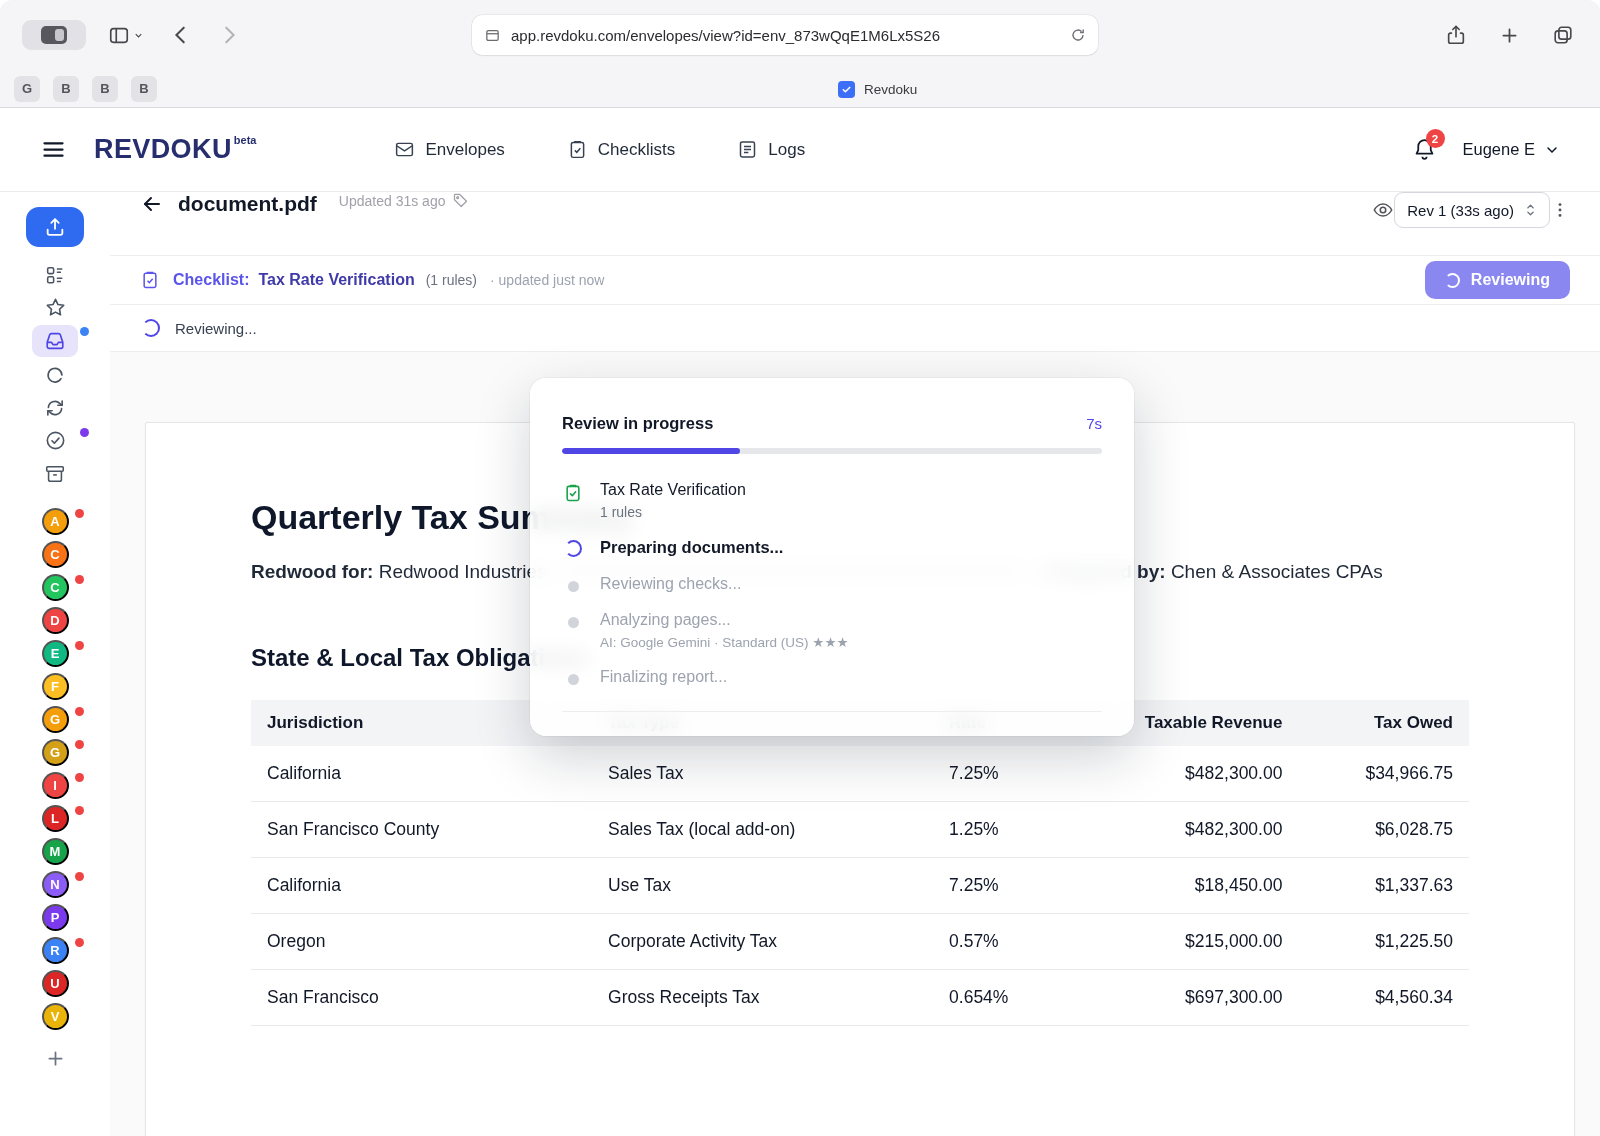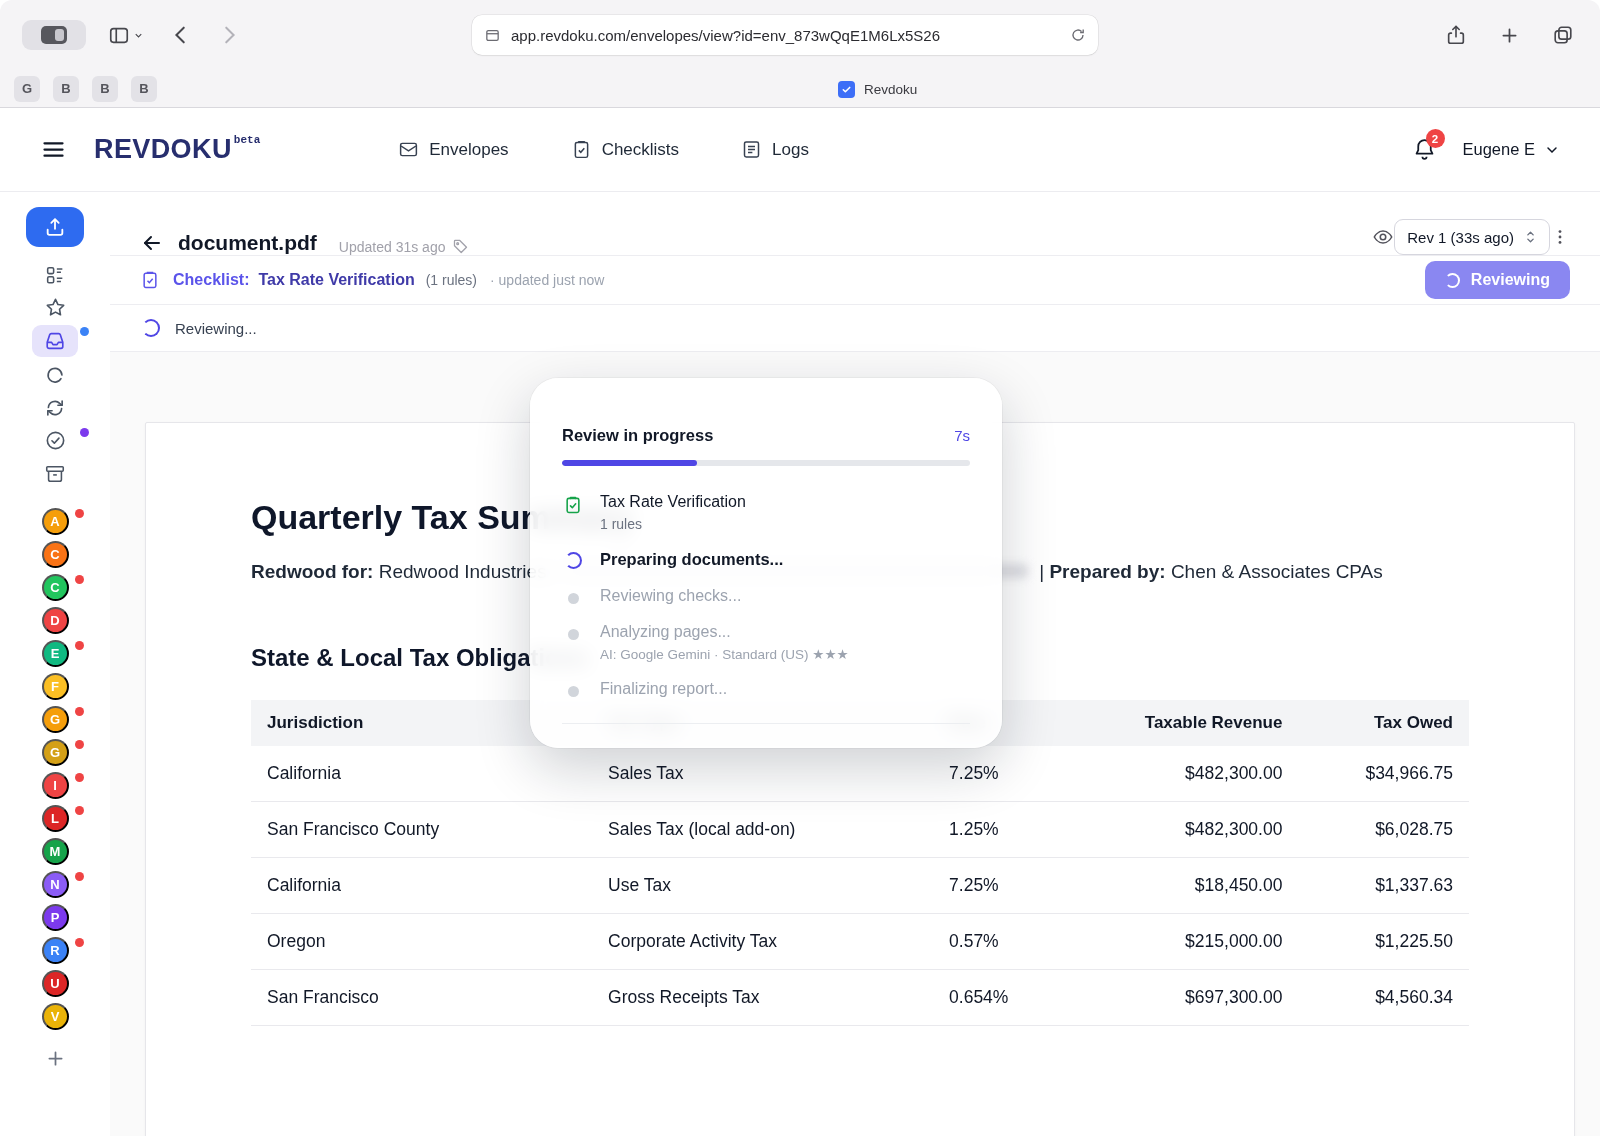--- a/index.html
+++ b/index.html
@@ -36,21 +36,21 @@
     gap:9px; font-size:13.5px; color:#3a3a40; cursor:default; }
   .favicon-check { width:17px; height:17px; background:#3d6ef7; border-radius:4px; display:flex;
     align-items:center; justify-content:center; color:#fff; }
 
   
   .app-header { height:84px; background:#fff; border-bottom:1px solid #ececf0;
     display:flex; align-items:center; padding:0 40px; }
   .hamburger { color:#111827; background:none; border:none; cursor:pointer; display:flex; }
   .logo-wrap { margin-left:27px; display:flex; align-items:flex-start; cursor:pointer; }
   .logo { font-size:27px; font-weight:800; letter-spacing:0.4px; color:#272e6e; line-height:1; }
-  .logo-beta { font-size:11px; font-weight:700; color:#272e6e; margin-left:2px; margin-top:-2px;font-family:Liberation Mono, monospace; }
+  .logo-beta { font-size:11px; font-weight:700; color:#272e6e; margin-left:2px; margin-top:-2px; }
   .top-nav { display:flex; gap:62px; margin-left:138px; }
   .nav-item { display:flex; align-items:center; gap:10px; font-size:17px; font-weight:500;
     color:#1f2937; background:none; border:none; cursor:pointer; font-family:inherit; }
   .nav-item svg { color:#374151; }
   .header-right { margin-left:auto; display:flex; align-items:center; gap:26px; }
   .bell-wrap { position:relative; background:none; border:none; cursor:pointer; color:#111827; display:flex; }
   .bell-badge { position:absolute; top:-8px; right:-8px; min-width:19px; height:19px; background:#ef4444;
     border-radius:10px; color:#fff; font-size:11.5px; font-weight:700; display:flex; align-items:center;
     justify-content:center; padding:0 4px; }
   .user-menu { display:flex; align-items:center; gap:9px; font-size:16.5px; font-weight:500;
@@ -70,21 +70,21 @@
   .ndot.blue { background:#3b82f6; right:-11px; top:2px; }
   .ndot.purple { background:#7c3aed; right:-11px; top:4px; }
   .avatars { margin-top:18px; display:flex; flex-direction:column; gap:6px; }
   .avatar { width:27px; height:27px; border-radius:50%; color:#fff; font-size:13px; font-weight:700;
     display:flex; align-items:center; justify-content:center; position:relative; cursor:pointer; }
   .avatar .rdot { position:absolute; top:-1px; right:-17px; width:9px; height:9px;
     background:#ef4444; border-radius:50%; }
   .add-contact { margin-top:18px; background:none; border:none; color:#6b7280; cursor:pointer; display:flex; }
 
   .main { flex:1; display:flex; flex-direction:column; min-width:0; }
-  .doc-toolbar { height:63px; display:flex; align-items:flex-end; padding:0 30px; gap:14px; background:#fff; }
+  .doc-toolbar { height:63px; display:flex; align-items:flex-start; padding:0 30px; gap:14px; background:#fff; }
   .back-btn { background:none; border:none; color:#111827; cursor:pointer; display:flex; }
   .doc-title { font-size:21px; font-weight:700; color:#111827; }
   .doc-updated { display:flex; align-items:center; gap:7px; font-size:14px; color:#a1a1aa; margin-left:8px; }
   .toolbar-right { margin-left:auto; display:flex; align-items:center; gap:0; }
   .eye-btn, .kebab-btn { background:none; border:none; color:#52525b; cursor:pointer; display:flex; }
   .rev-select { height:36px; display:flex; align-items:center; gap:10px; padding:0 12px;
     border:1px solid #d6d6de; border-radius:9px; background:#fff; font-size:15px; color:#111827;
     cursor:pointer; font-family:inherit; }
 
   .checklist-bar { height:50px; border-top:1px solid #ededf1; border-bottom:1px solid #ededf1;
@@ -112,23 +112,23 @@
   table.tax { margin-top:28px; width:100%; border-collapse:collapse; }
   table.tax th { background:#f3f4f6; font-size:17px; font-weight:700; color:#111827; text-align:left;
     padding:13px 16px; }
   table.tax td { font-size:17.5px; color:#111827; padding:17px 16px; border-bottom:1px solid #e9e9ed; }
   table.tax th.num, table.tax td.num { text-align:right; }
   table.tax th:nth-child(1){width:28%} table.tax th:nth-child(2){width:28%}
   table.tax th:nth-child(3){width:13%} table.tax th:nth-child(4){width:17%}
   table.tax th:nth-child(5){width:14%}
 
   
-  .modal { position:absolute; left:530px; top:378px; width:472px; z-index:50;
+  .modal { position:absolute; left:530px; top:378px; width:604px; z-index:50;
     background:rgba(255,255,255,0.87); backdrop-filter:blur(10px); -webkit-backdrop-filter:blur(10px);
-    border-radius:28px; padding:48px 32px 24px;
+    border-radius:16px; padding:36px 32px 24px;
     box-shadow:0 20px 55px rgba(15,23,42,0.20), 0 0 0 1px rgba(0,0,0,0.04); }
   .modal-head { display:flex; align-items:center; justify-content:space-between; }
   .modal-title { font-size:16.5px; font-weight:700; color:#111827; }
   .modal-elapsed { font-size:15px; color:#4f46e5; }
   .progress-track { margin-top:15px; height:6px; background:#e5e7eb; border-radius:3px; overflow:hidden; }
   .progress-fill { height:100%; background:#4f46e5; border-radius:3px; width:33%; }
   .steps { margin-top:18px; display:flex; flex-direction:column; }
   .step { display:flex; gap:16px; padding:9px 0; align-items:flex-start; }
   .step-icon { width:22px; display:flex; justify-content:center; padding-top:2px; flex-shrink:0; }
   .step-label { font-size:16px; color:#111827; font-weight:500; }

